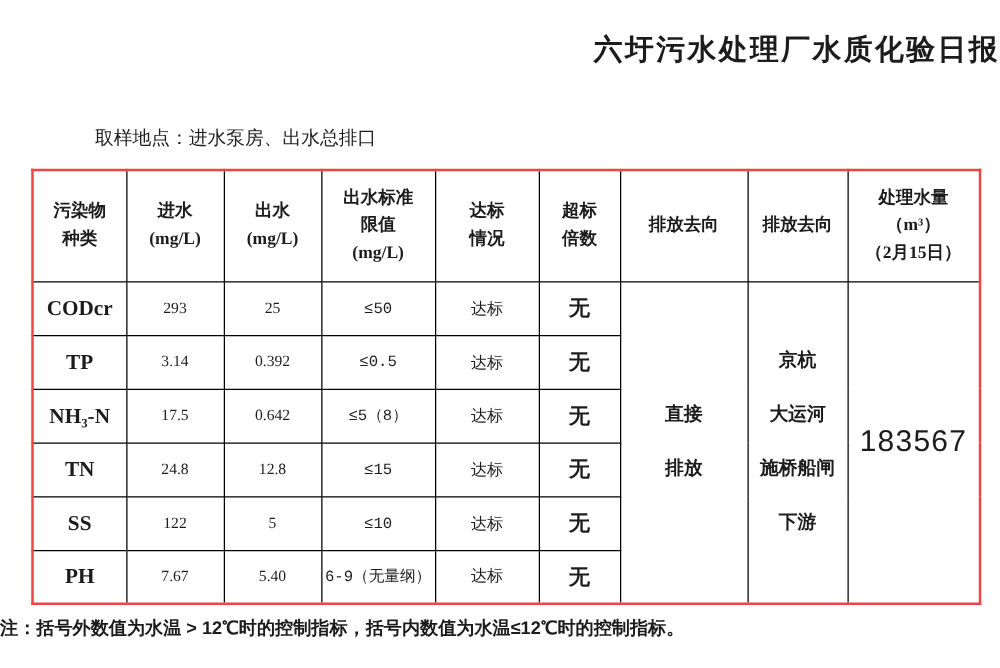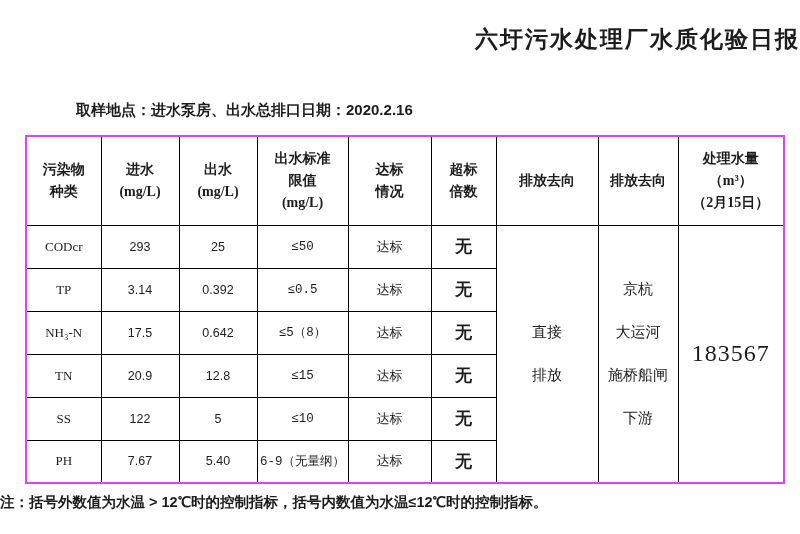--- a/index.html
+++ b/index.html
@@ -17,96 +17,96 @@
   }
   .report-title {
     text-align: right;
     margin: 24px 0 0 0;
     font-size: 23px;
     font-weight: bold;
     letter-spacing: 2px;
   }
   .meta-row {
     display: flex;
+    justify-content: space-between;
     align-items: baseline;
     margin: 46px 76px 0 76px;
     font-size: 15px;
-    font-weight: bold;
+    font-weight: normal;
   }
   table.report-table {
     border-collapse: collapse;
     table-layout: fixed;
     margin: 15px 0 0 25px;
     width: 758px;
-    border: 2px solid #d946ef;
+    border: 2px solid #ef4444;
     font-family: "Liberation Serif", serif;
   }
   .report-table th,
   .report-table td {
     border: 1px solid #000;
     padding: 0;
     text-align: center;
     vertical-align: middle;
     overflow: hidden;
   }
   .report-table thead tr { height: 89px; }
   .report-table tbody tr { height: 43px; }
   .report-table th {
     font-size: 14px;
     font-weight: bold;
     white-space: pre-line;
     line-height: 1.55;
   }
   td.pollutant-cell {
-    font-size: 13px;
-    font-weight: normal;
+    font-size: 17px;
+    font-weight: bold;
     font-family: "Liberation Serif", serif;
   }
   td.num-cell {
     font-size: 12.5px;
-    font-family: Liberation Sans, sans-serif;
+    font-family: Liberation Serif, serif;
   }
   td.limit-cell {
     font-size: 12.5px;
     font-family: Liberation Mono, monospace;
     white-space: nowrap;
   }
   td.status-cell {
     font-size: 13px;
   }
   td.exceed-cell {
     font-size: 17px;
     font-weight: bold;
   }
   td.merged-text-cell {
     font-size: 15px;
-    font-weight: normal;
+    font-weight: bold;
     white-space: pre-line;
     line-height: 43px;
   }
   td.volume-cell {
     font-size: 24px;
-    font-family: Liberation Serif, serif;
+    font-family: Liberation Sans, sans-serif;
     letter-spacing: 1px;
   }
   .footnote {
     text-align: left;
     margin-top: 9px;
     font-size: 14.5px;
     font-weight: bold;
   }
 </style>
 </head>
 <body>
 
 <div class="report-title">六圩污水处理厂水质化验日报</div>
 
 <div class="meta-row">
   <span>取样地点：进水泵房、出水总排口</span>
-  <span>日期：2020.2.16</span>
 </div>
 
 <table class="report-table">
   <colgroup>
     <col style="width:75px">
       <col style="width:78px">
       <col style="width:78px">
     <col style="width:91px">
       <col style="width:83px">
       <col style="width:65px">
@@ -163,21 +163,21 @@
     <tr>
       <td class="pollutant-cell">NH₃-N</td>
       <td class="num-cell">17.5</td>
       <td class="num-cell">0.642</td>
       <td class="limit-cell">≤5（8）</td>
       <td class="status-cell">达标</td>
       <td class="exceed-cell">无</td>
     </tr>
     <tr>
       <td class="pollutant-cell">TN</td>
-      <td class="num-cell">20.9</td>
+      <td class="num-cell">24.8</td>
       <td class="num-cell">12.8</td>
       <td class="limit-cell">≤15</td>
       <td class="status-cell">达标</td>
       <td class="exceed-cell">无</td>
     </tr>
     <tr>
       <td class="pollutant-cell">SS</td>
       <td class="num-cell">122</td>
       <td class="num-cell">5</td>
       <td class="limit-cell">≤10</td>

